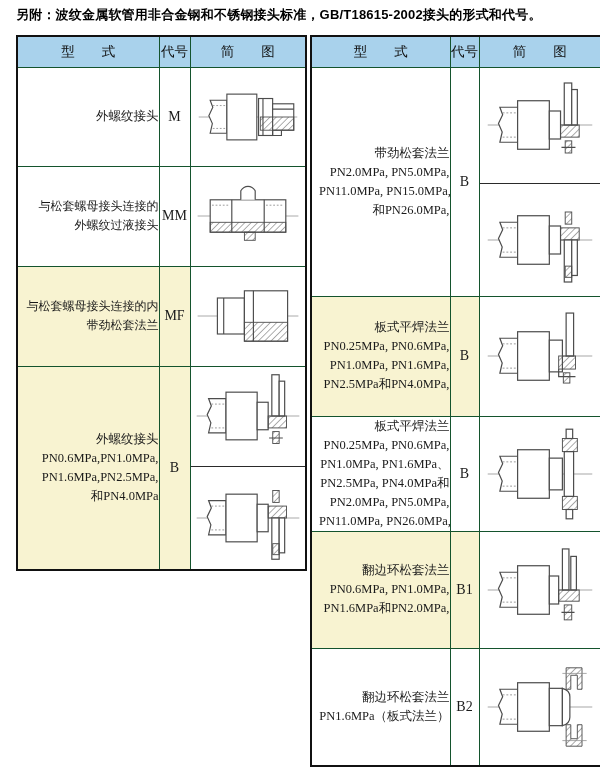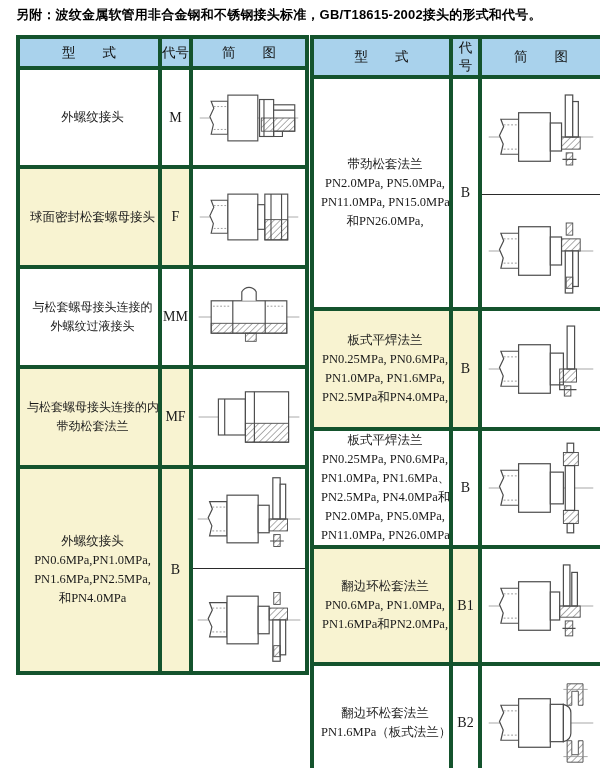--- a/index.html
+++ b/index.html
@@ -4,24 +4,24 @@
 <style>
   html,body{margin:0;padding:0;background:#ffffff;}
   #page{position:relative;width:600px;height:768px;background:#ffffff;overflow:hidden;
         font-family:"Liberation Serif","DejaVu Serif",serif;color:#1a1a1a;margin-left:8px;}
   #title{position:absolute;left:8px;top:6px;width:586px;font-family:"Liberation Sans","DejaVu Sans",sans-serif;
          font-weight:bold;font-size:13px;letter-spacing:0.2px;color:#000;}
   table.std{position:absolute;top:35px;border-collapse:collapse;table-layout:fixed;
             border:2px solid #111;background:#fff;}
   #tbl-left{left:8px;width:289px;}
   #tbl-right{left:302px;width:290px;}
-  .std th,.std td{border:4px solid #14532d;padding:0;vertical-align:middle;font-family:Liberation Serif, serif;}
+  .std th,.std td{border:1px solid #14532d;padding:0;vertical-align:middle;font-family:Liberation Serif, serif;}
   .std th{background:#a9d2ec;font-size:13.5px;font-weight:normal;text-align:center;color:#111;}
   td.type{font-size:12.5px;line-height:19px;white-space:pre;overflow:hidden;
-          padding-left:7px;text-align:center;}
+          padding-left:7px;text-align:right;}
   td.type.tight{font-size:12px;}
   td.code{font-size:14px;text-align:center;}
   td.hl{background:#f8f3d1;}
   td.diag{background:#fff;padding:0;}
   .diag-box{display:flex;align-items:center;justify-content:center;width:100%;height:100%;}
   .substack{display:flex;flex-direction:column;width:100%;height:100%;}
   .substack .sub{display:flex;align-items:center;justify-content:center;}
   .substack .sub + .sub{border-top:1px solid #2a2a2a;}
   
   .ln{stroke:#4d4d4d;stroke-width:1.3;fill:none;}
@@ -186,31 +186,20 @@
       <td class="code">M</td>
       <td class="diag">
             <div class="diag-box">
         <svg width="110" height="88" viewBox="0 0 120 100">
                 <use href="#d-m"></use>
               </svg>
             </div>
           </td>
     </tr>
     <tr style="height:100px">
-      <td class="type hl">球面密封松套螺母接头</td>
-      <td class="code hl">F</td>
-      <td class="diag">
-            <div class="diag-box">
-        <svg width="110" height="88" viewBox="0 0 120 100">
-                <use href="#d-f"></use>
-              </svg>
-            </div>
-          </td>
-    </tr>
-    <tr style="height:100px">
       <td class="type tight">与松套螺母接头连接的
 外螺纹过液接头</td>
       <td class="code">MM</td>
       <td class="diag">
             <div class="diag-box">
         <svg width="110" height="90" viewBox="0 0 120 100">
                 <use href="#d-mm"></use>
               </svg>
             </div>
           </td>

